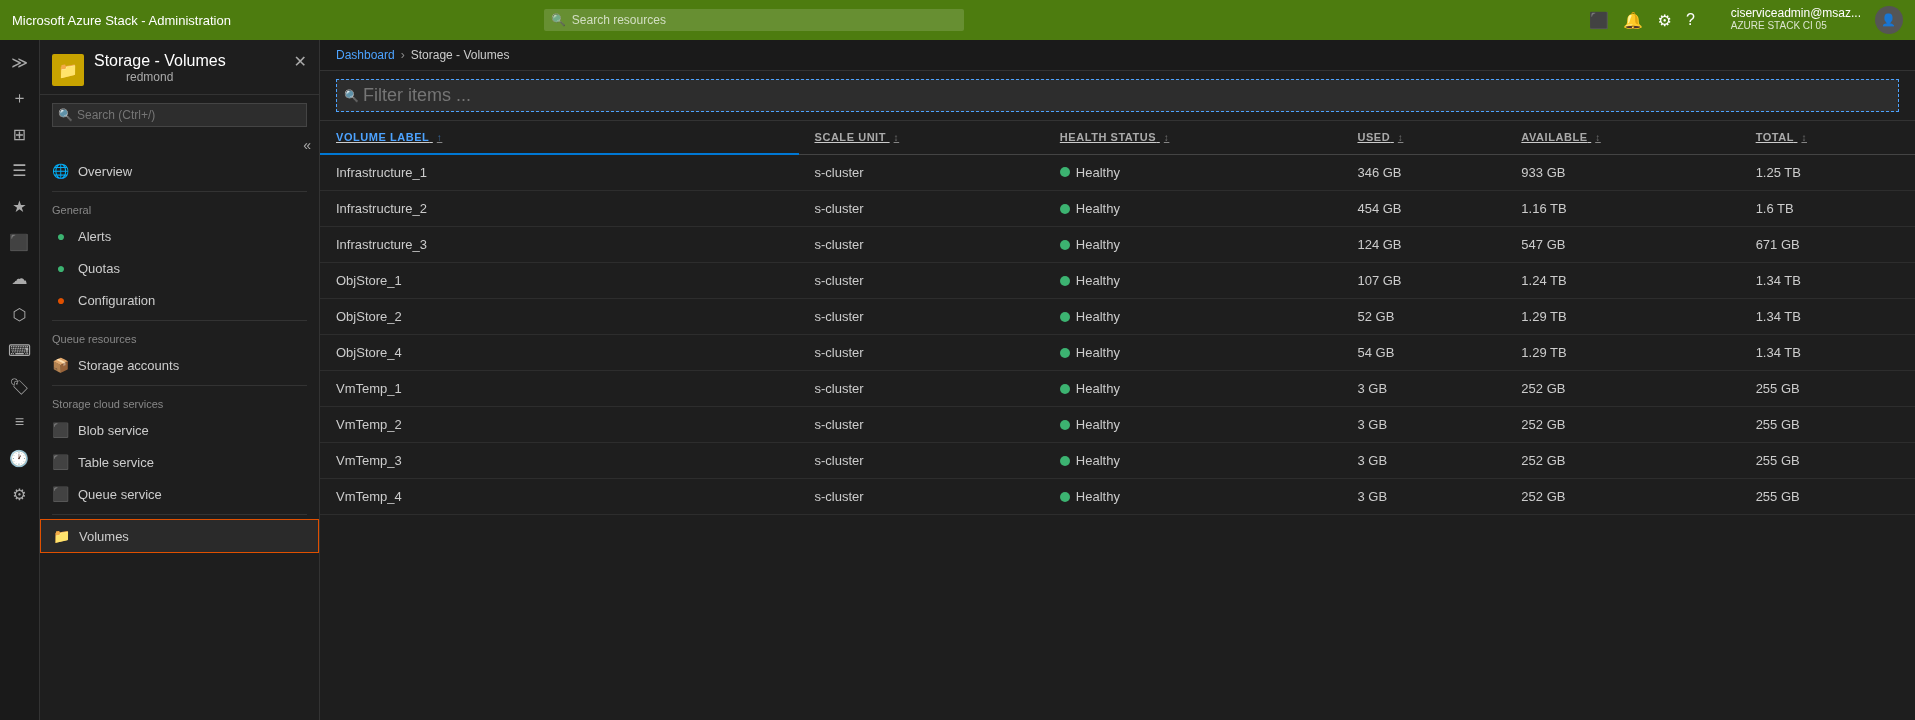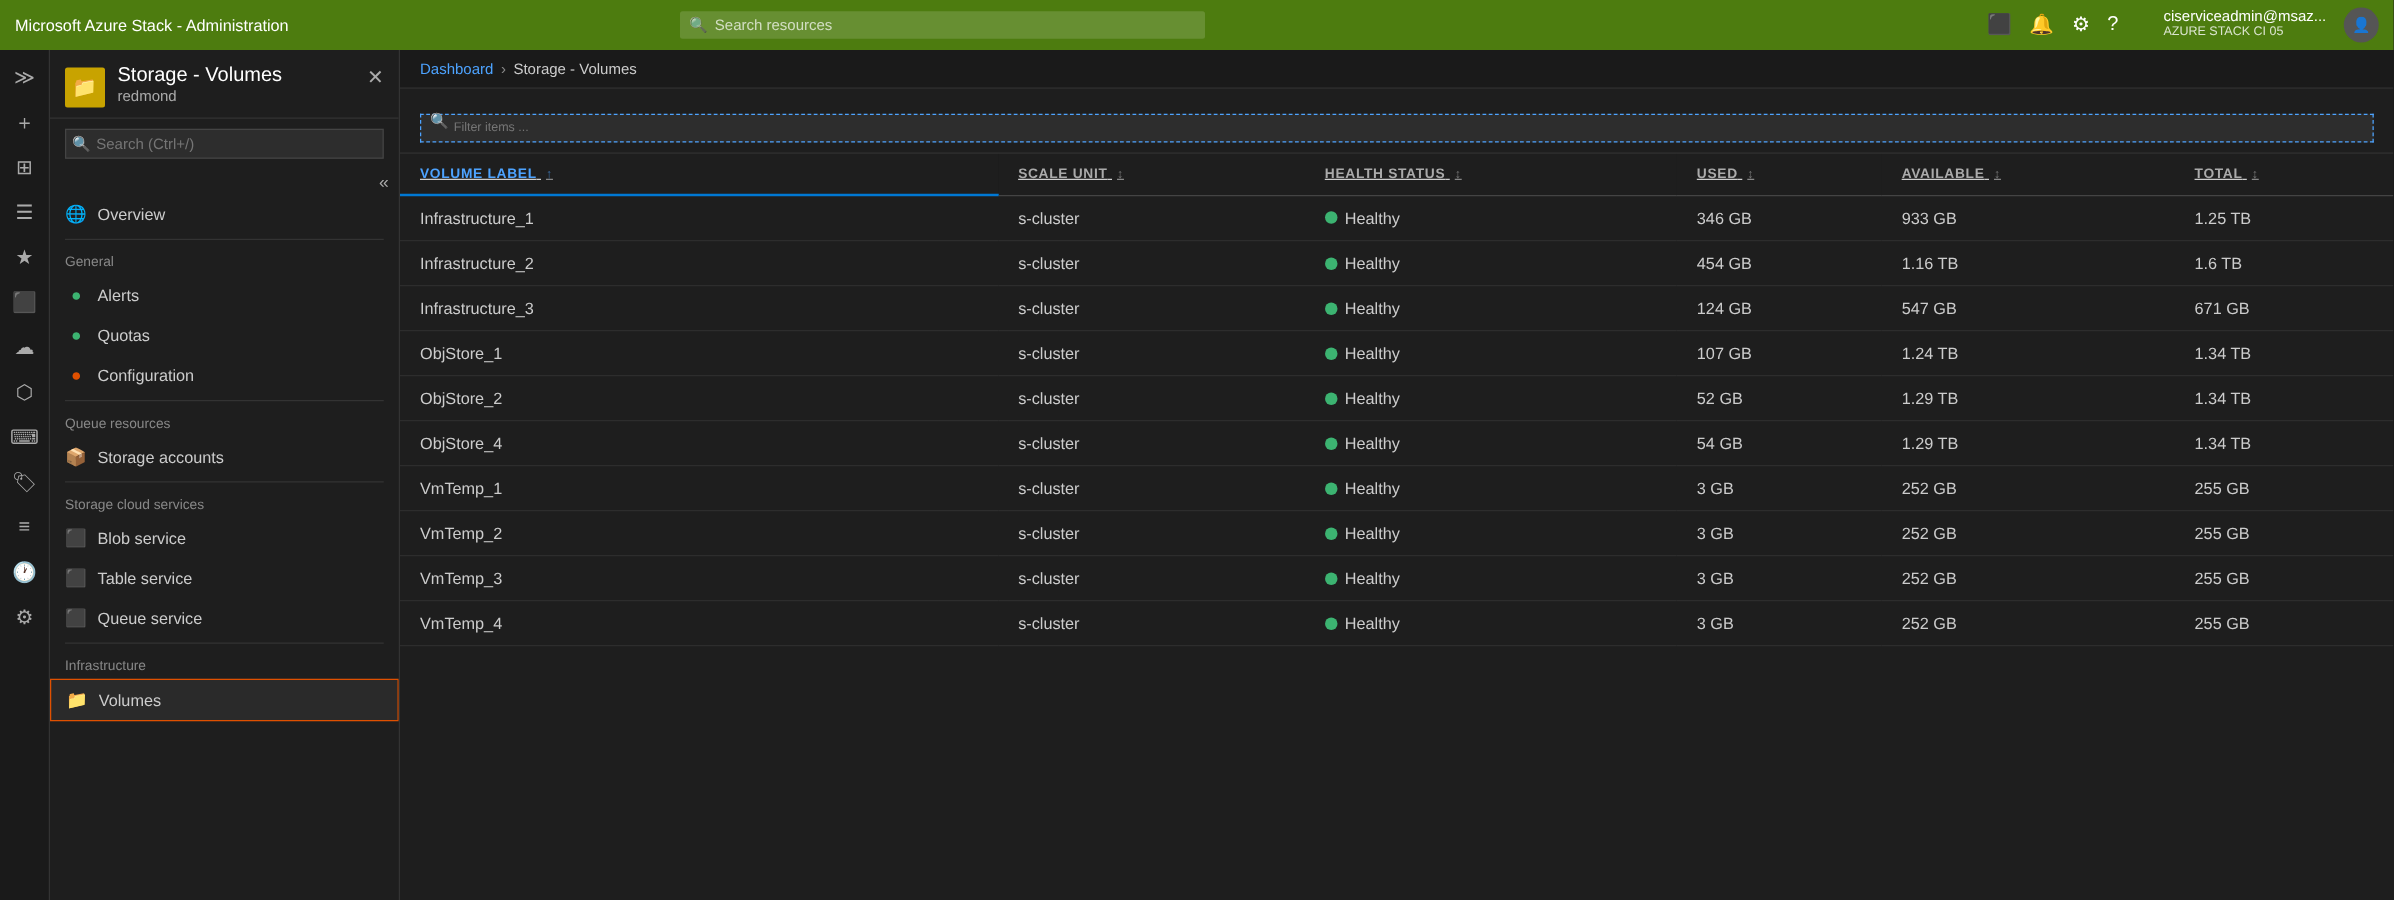--- a/index.html
+++ b/index.html
@@ -23,21 +23,21 @@
     
     .icon-rail { width: 40px; background: #1a1a1a; display: flex; flex-direction: column; align-items: center; padding-top: 4px; border-right: 1px solid #333; flex-shrink: 0; }
     .icon-rail .rail-icon { width: 36px; height: 36px; display: flex; align-items: center; justify-content: center; color: #aaa; cursor: pointer; font-size: 16px; }
 
     
     .sidebar { width: 280px; background: #1e1e1e; display: flex; flex-direction: column; flex-shrink: 0; border-right: 1px solid #333; overflow-y: auto; }
     .sidebar-header { display: flex; align-items: flex-start; padding: 12px 12px 8px 12px; border-bottom: 1px solid #333; }
     .sidebar-header-icon { width: 32px; height: 32px; background: #c8a300; border-radius: 2px; display: flex; align-items: center; justify-content: center; color: #1a1a1a; font-size: 16px; flex-shrink: 0; margin-right: 10px; margin-top: 2px; }
     .sidebar-header-text { display: flex; flex-direction: column; }
     .sidebar-header-title { color: #fff; font-size: 16px; font-weight: 400; }
-    .sidebar-header-sub { color: #aaa; font-size: 12px; }
+    .sidebar-header-sub { color: #aaa; font-size: 12px; margin-left: 32px; }
     .sidebar-close { margin-left: auto; color: #aaa; cursor: pointer; font-size: 16px; }
     .sidebar-search { padding: 8px 12px; }
     .sidebar-search input { width: 100%; background: #2d2d2d; border: 1px solid #444; color: #ccc; padding: 4px 8px 4px 24px; font-size: 12px; outline: none; }
     .sidebar-search-wrap { position: relative; }
     .sidebar-search-wrap .s-icon { position: absolute; left: 6px; top: 50%; transform: translateY(-50%); color: #888; font-size: 12px; }
 
     .sidebar-section-label { padding: 8px 12px 4px 12px; font-size: 11px; color: #888; text-transform: none; font-weight: 400; }
     .sidebar-item { display: flex; align-items: center; padding: 7px 12px; cursor: pointer; color: #ccc; gap: 8px; }
     .sidebar-item.active { background: #2d2d2d; border: 1px solid #e05000; }
     .sidebar-item-icon { width: 18px; height: 18px; display: flex; align-items: center; justify-content: center; font-size: 14px; flex-shrink: 0; }
@@ -174,40 +174,39 @@
     <div class="sidebar-item">
       <div class="sidebar-item-icon" style="color:#8b4513;">⬛</div>
       <span>Table service</span>
     </div>
     <div class="sidebar-item">
       <div class="sidebar-item-icon" style="color:#7b68ee;">⬛</div>
       <span>Queue service</span>
     </div>
 
     <div class="divider"></div>
-    <div class="sidebar-section-label">Infrastructure</div>
 
     <div class="sidebar-item active" style="border:1px solid #e05000;background:#2a2a2a;">
       <div class="sidebar-item-icon">📁</div>
       <span>Volumes</span>
     </div>
   </div>
 
   <div class="content">
     <div class="breadcrumb">
       <a>Dashboard</a>
       <span>›</span>
       <span style="color:#ccc;">Storage - Volumes</span>
     </div>
 
     <div class="content-inner">
       <div class="filter-bar">
         <div class="filter-bar-wrap">
           <span class="filter-bar-icon">🔍</span>
-          <input type="text" style="width: 100%; background: rgb(45, 45, 45); color: rgb(204, 204, 204); padding: 5px 8px 5px 26px; font-size: 10px; outline: none; border: 1px dashed rgb(77, 163, 255); margin-top: 12px;" placeholder="Filter items ...">
+          <input type="text" style="width: 100%; background: rgb(45, 45, 45); color: rgb(204, 204, 204); padding: 5px 8px 5px 26px; font-size: 18px; outline: none; border: 1px dashed rgb(77, 163, 255);" placeholder="Filter items ...">
         </div>
       </div>
 
       <div class="table-wrap">
         <table>
           <thead>
             <tr>
               <th class="active-col" style="width:30%;">
                 <span>VOLUME LABEL</span>
                 <span class="sort-icon">↑</span>

